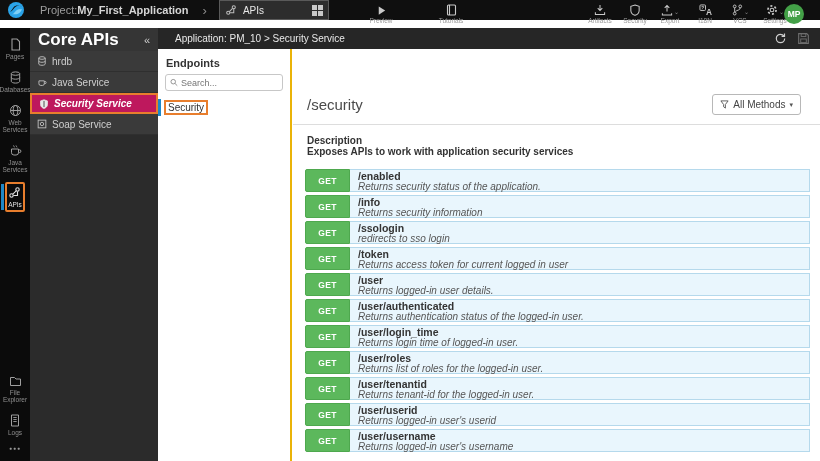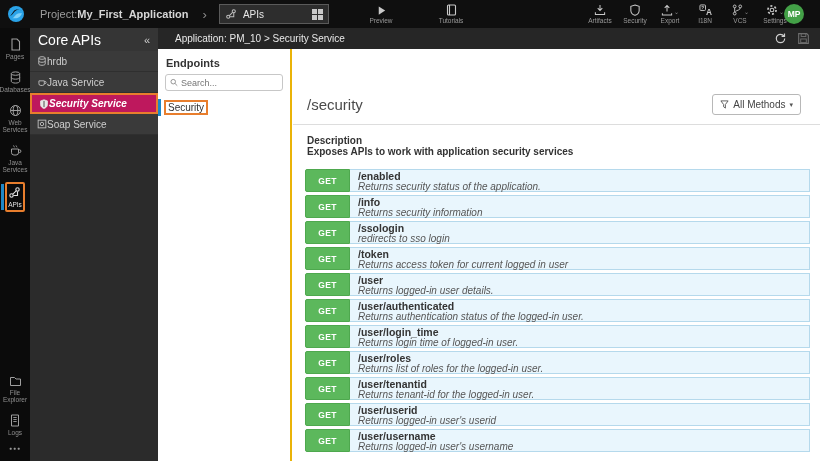--- a/index.html
+++ b/index.html
@@ -1,19 +1,19 @@
 <!DOCTYPE html>
 <html><head>
 <meta charset="utf-8">
 <style>
   * { margin:0; padding:0; box-sizing:border-box; }
   html,body { width:820px; height:461px; overflow:hidden; font-family:"Liberation Sans", sans-serif; background:#fff; }
 
   
-  .topbar { position:absolute; top:0; left:0; width:820px; height:28px; background:#0f0f0f; display:flex; align-items:center; color:#bdbdbd; }
+  .topbar { position:absolute; top:0; left:0; width:820px; height:20px; background:#0f0f0f; display:flex; align-items:center; color:#bdbdbd; }
   .logo-box { width:32px; display:flex; justify-content:center; }
   .project { font-size:11px; margin-left:8px; color:#9e9e9e; white-space:nowrap; }
   .project b { color:#d6d6d6; font-weight:bold; }
   .tb-chev { color:#8a8a8a; font-size:13px; margin-left:14px; }
   .apitab { margin-left:12px; height:20px; width:110px; background:#2d2d2d; border:1px solid #5a5a5a; display:flex; align-items:center; padding:0 5px; gap:6px; }
   .apitab .lbl { font-size:10px; color:#e8e8e8; flex:1; }
   .gridicon { display:grid; grid-template-columns:5px 5px; grid-gap:1px; }
   .gridicon span { width:5px; height:5px; background:#c9c9c9; }
   .tb-center { position:absolute; left:368px; top:0; height:28px; display:flex; gap:44px; }
   .tb-right { position:absolute; right:32px; top:0; height:28px; display:flex; gap:9px; }
@@ -29,23 +29,23 @@
   .rail-item { display:flex; flex-direction:column; align-items:center; margin-bottom:7px; padding:2px 1px; position:relative; cursor:pointer; }
   .rail-item .cap { font-size:6.5px; color:#8f8f8f; text-align:center; line-height:7px; margin-top:2px; }
   .rail-item.active { border:2px solid #e87e2d; border-radius:2px; }
   .rail-item.active:before { content:""; position:absolute; left:-6px; top:0; bottom:0; width:3px; background:#1e88c7; }
   .rail-spacer { flex:1; }
   .rail-dots { color:#9a9a9a; font-size:9px; letter-spacing:1px; margin-bottom:10px; }
 
   
   .coreapis { position:absolute; top:28px; left:30px; width:128px; height:433px; background:#2b2b2b; }
   .coreapis-hd { height:23px; background:#353535; display:flex; align-items:center; padding:0 8px; }
-  .coreapis-hd .t { color:#fff; font-weight:normal; font-size:14px; flex:1; }
+  .coreapis-hd .t { color:#fff; font-weight:bold; font-size:17px; flex:1; }
   .coreapis-hd .col { color:#cfcfcf; font-size:11px; cursor:pointer; }
-  .ca-item { height:21px; background:#3a3a3a; border-bottom:1px solid #2f2f2f; display:flex; align-items:center; padding:0 7px; color:#cfcfcf; font-size:10px; cursor:pointer; }
+  .ca-item { height:21px; background:#3a3a3a; border-bottom:1px solid #2f2f2f; display:flex; align-items:center; gap:5px; padding:0 7px; color:#cfcfcf; font-size:10px; cursor:pointer; }
   .ca-item.sel { background:#be185d; border:2px solid #e87e2d; color:#fff; font-weight:bold;font-style:italic; }
 
   
   .crumbbar { position:absolute; top:28px; left:158px; width:662px; height:21px; background:#262626; display:flex; align-items:center; color:#e8e8e8; font-size:10px; padding:0 10px 0 17px; }
   .crumbbar .bc { flex:1; }
   .crumb-icons { display:flex; gap:10px; align-items:center; }
 
   
   .endpoints { position:absolute; top:49px; left:158px; width:134px; height:412px; background:#fff; border-right:2px solid #eab308; }
   .ep-title { font-size:11px; font-weight:bold; color:#333; padding:8px 8px 5px 8px; }

